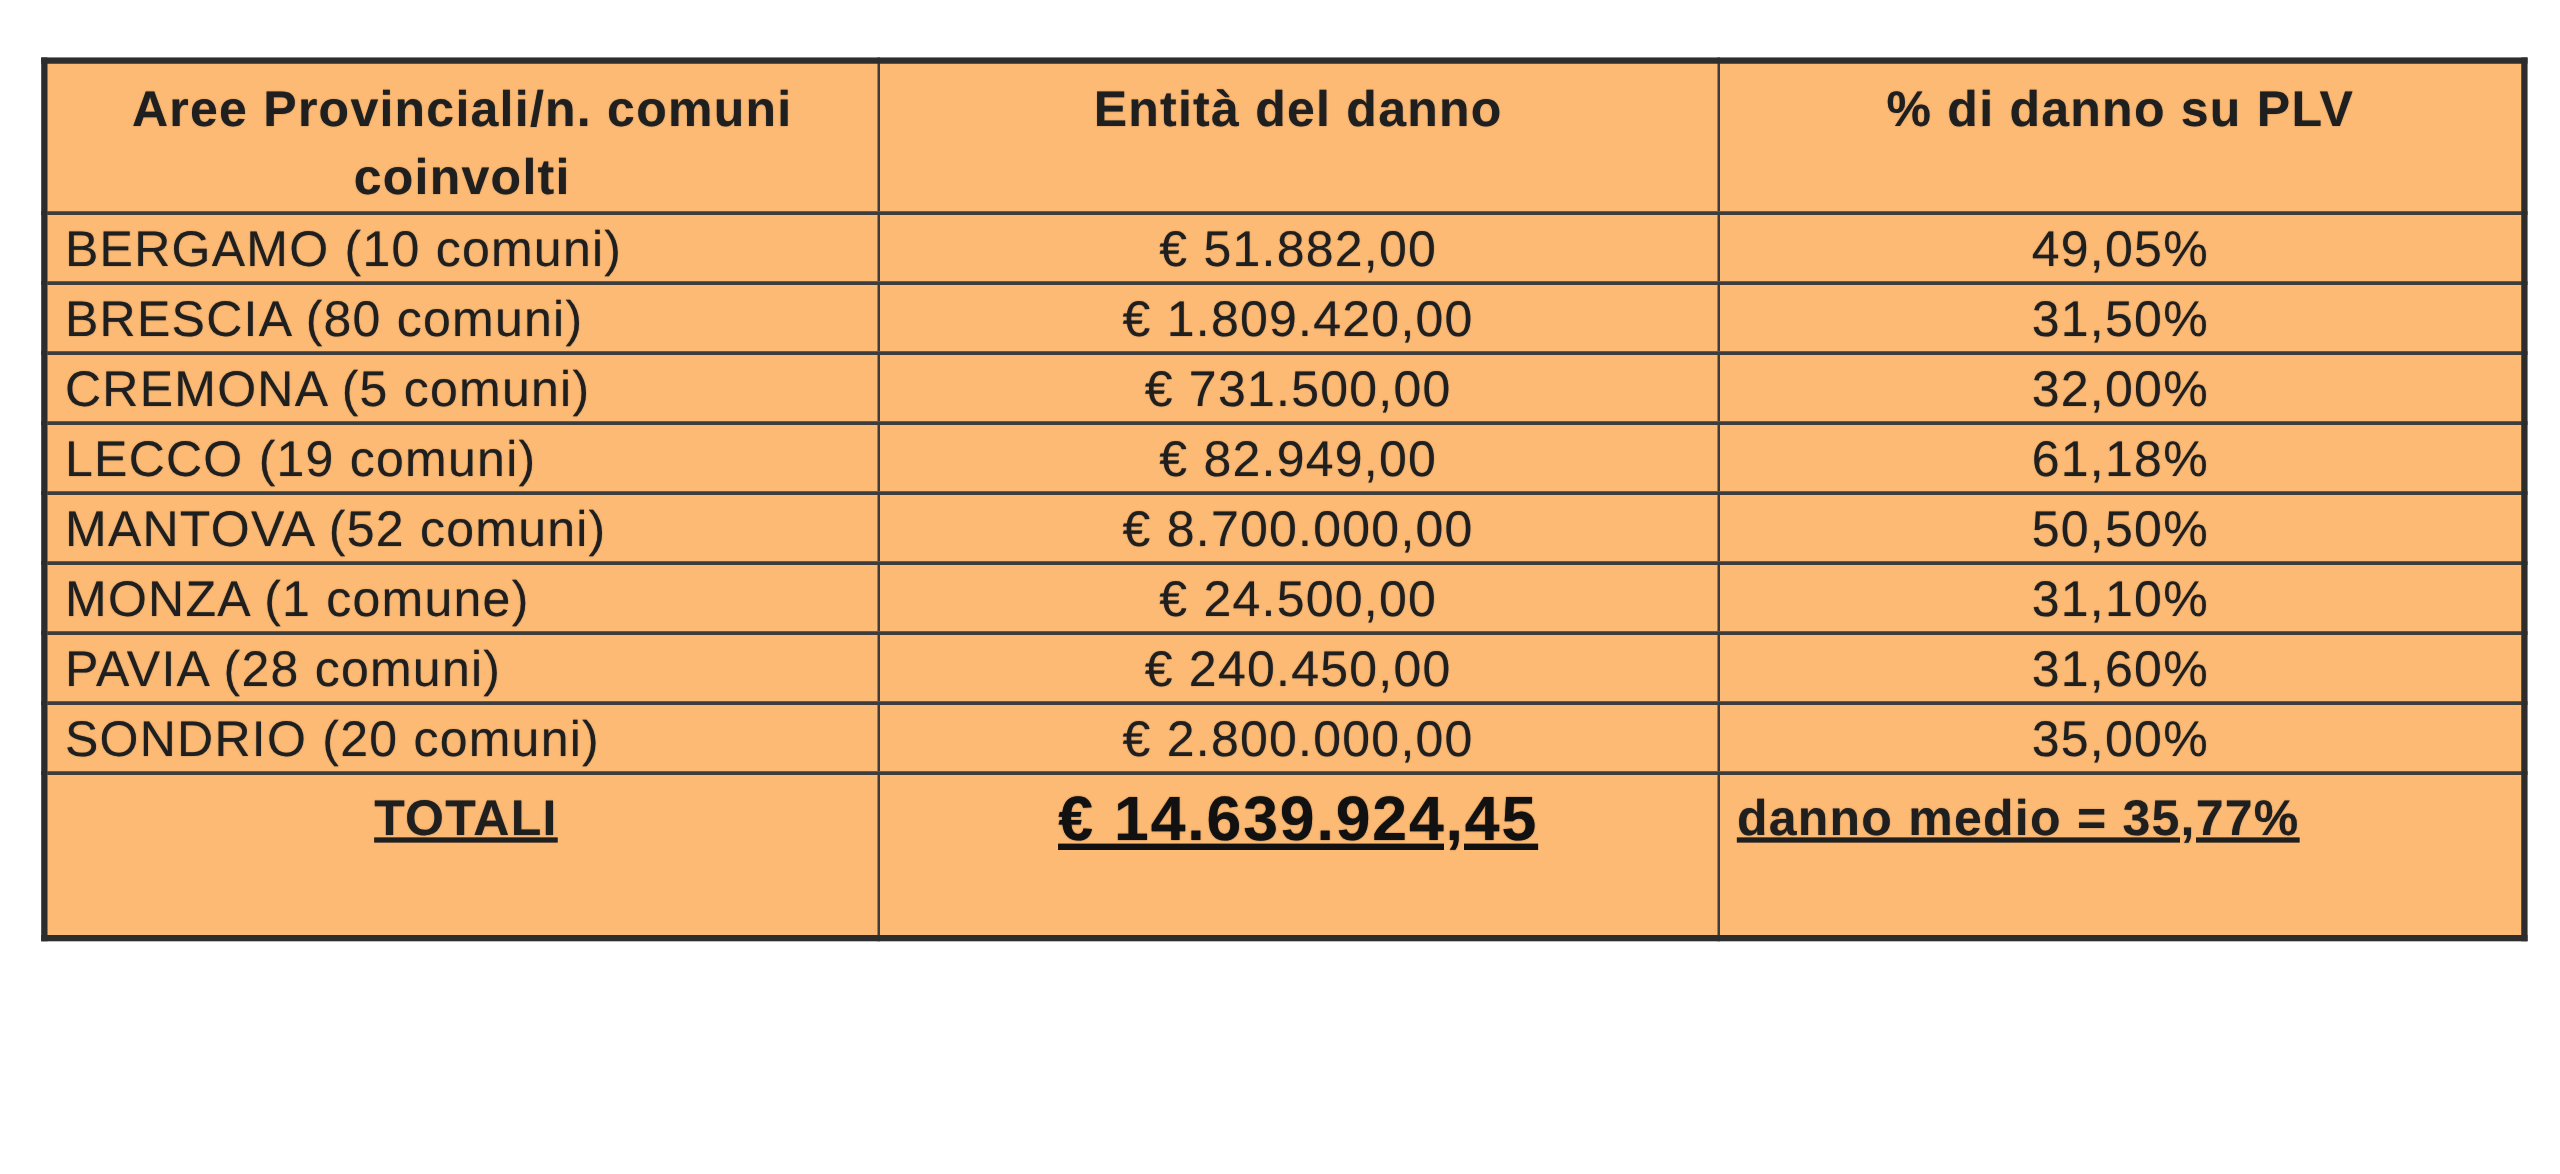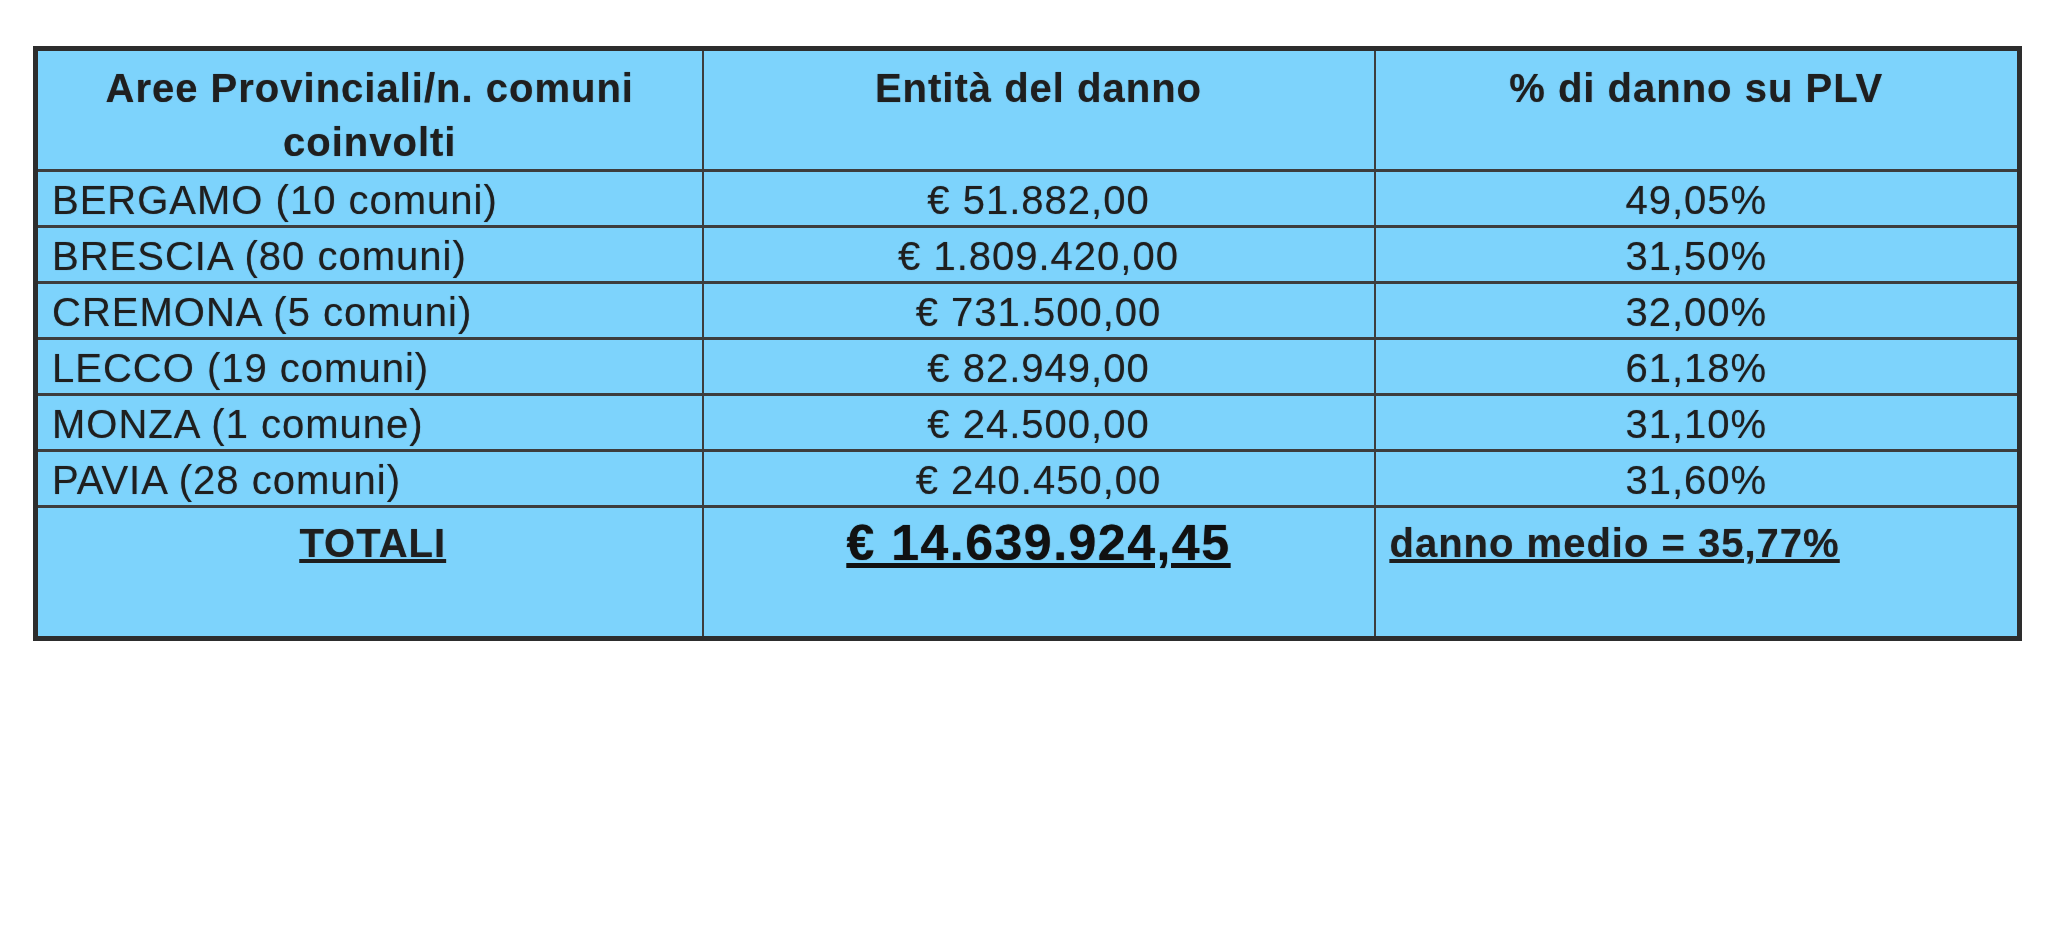--- a/index.html
+++ b/index.html
@@ -16,21 +16,21 @@
     color: #1f1f1f;
   }
   .scan-table {
     position: absolute;
     left: 33px;
     top: 46px;
     width: 1984px;
     border-collapse: collapse;
     table-layout: fixed;
     border: 5px solid #2d2d2d;
-    background: #7dd3fc;
+    background: #fdba74;
   }
   .scan-table td, .scan-table th {
     border-left: 2px solid #3d3d3d;
     border-right: 2px solid #3d3d3d;
     border-top: 3px solid #3d3d3d;
     border-bottom: 3px solid #3d3d3d;
     vertical-align: top;
     padding: 3px 8px 0 8px;
     font-size: 40px;
     letter-spacing: 1px;
@@ -108,28 +108,38 @@
       <td class="c-area">CREMONA (5 comuni)</td>
       <td class="c-amount">€ 731.500,00</td>
       <td class="c-pct">32,00%</td>
     </tr>
     <tr class="r-data">
       <td class="c-area">LECCO (19 comuni)</td>
       <td class="c-amount">€ 82.949,00</td>
       <td class="c-pct">61,18%</td>
     </tr>
     <tr class="r-data">
+      <td class="c-area">MANTOVA (52 comuni)</td>
+      <td class="c-amount">€ 8.700.000,00</td>
+      <td class="c-pct">50,50%</td>
+    </tr>
+    <tr class="r-data">
       <td class="c-area">MONZA (1 comune)</td>
       <td class="c-amount">€ 24.500,00</td>
       <td class="c-pct">31,10%</td>
     </tr>
     <tr class="r-data">
       <td class="c-area">PAVIA (28 comuni)</td>
       <td class="c-amount">€ 240.450,00</td>
       <td class="c-pct">31,60%</td>
+    </tr>
+    <tr class="r-data">
+      <td class="c-area">SONDRIO (20 comuni)</td>
+      <td class="c-amount">€ 2.800.000,00</td>
+      <td class="c-pct">35,00%</td>
     </tr>
     <tr class="r-total">
       <td class="c-area">TOTALI</td>
       <td class="c-amount">€ 14.639.924,45</td>
       <td class="c-pct">danno medio = 35,77%</td>
     </tr>
   </tbody>
 </table>
 
 </body></html>

